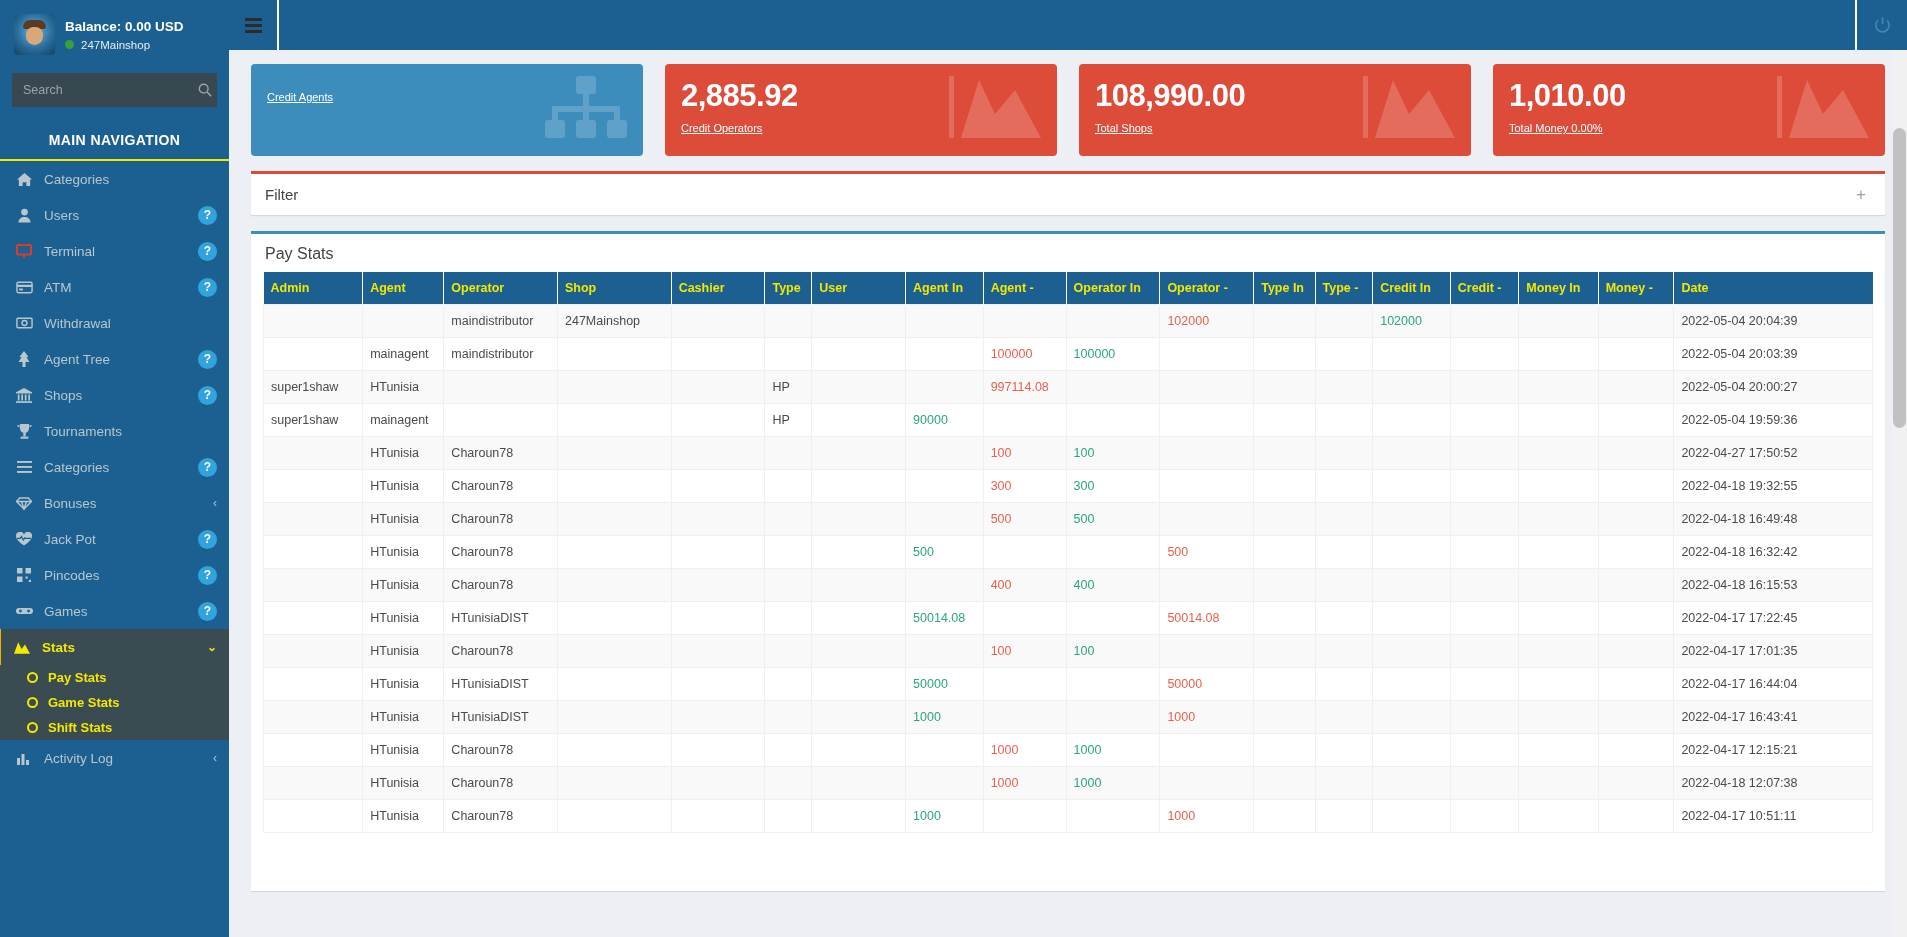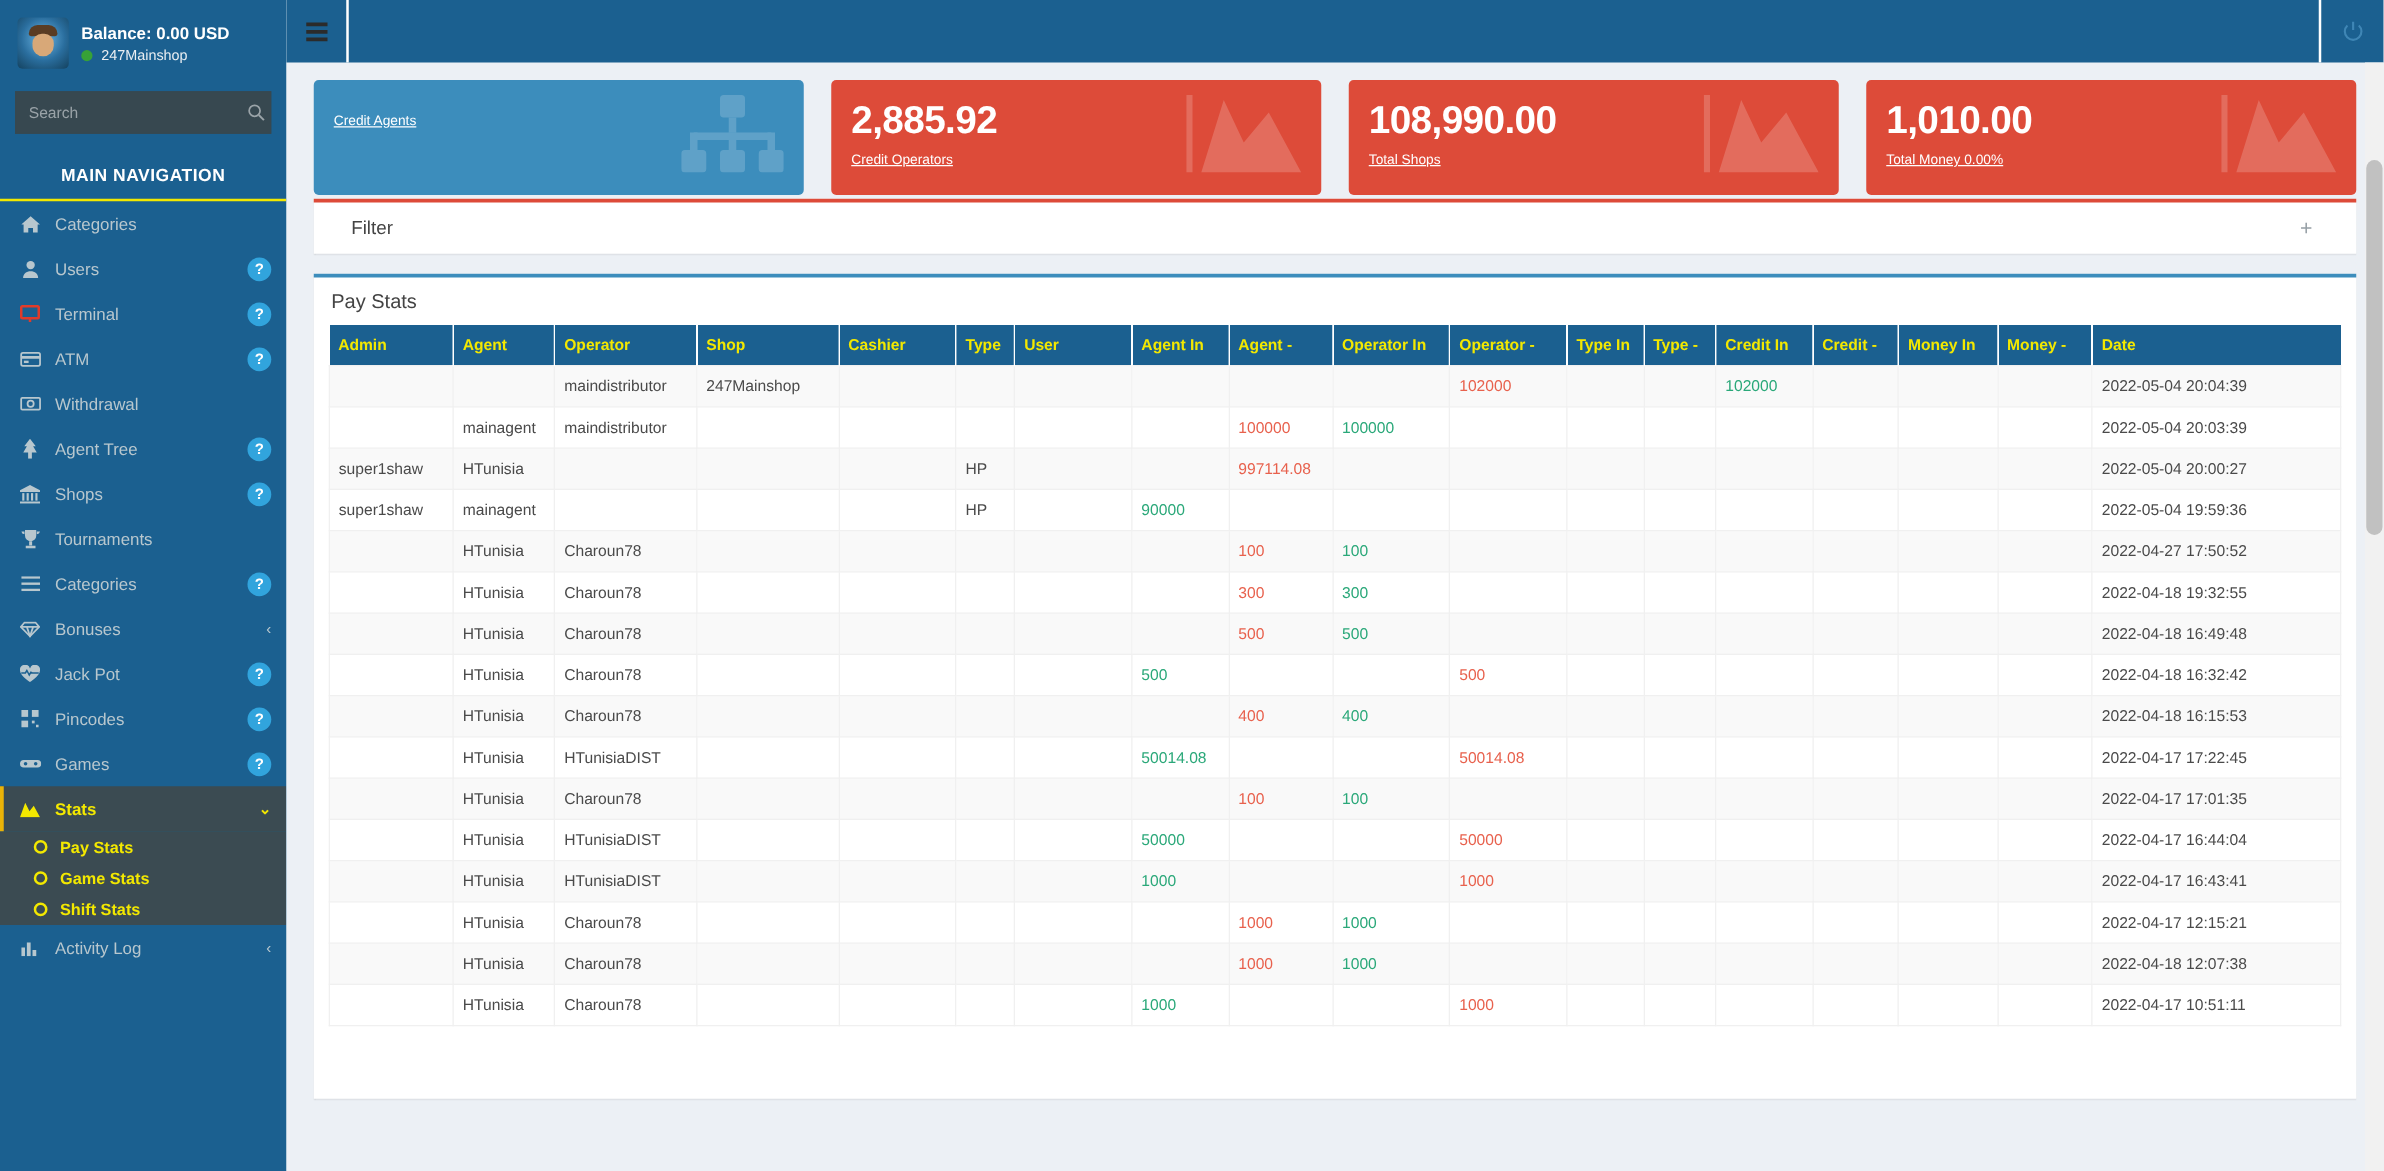--- a/index.html
+++ b/index.html
@@ -75,21 +75,21 @@
   .nav-item .ic { width: 20px; display: flex; justify-content: center; align-items: center; flex: 0 0 20px; }
   .nav-item .lbl { flex: 1; }
   .badge-q {
     width: 19px; height: 19px; border-radius: 50%;
     background: #31a4dd; color: #fff; font-size: 12px; font-weight: bold;
     display: flex; align-items: center; justify-content: center;
   }
   .chev { color: #b8c7ce; font-size: 12px; }
   .nav-item.active {
     background: #3b4b52; color: #f3e800; font-weight: bold;
-    border-left: 3px solid #eab308; padding-left: 11px;
+    border-left: 1px solid #eab308; padding-left: 11px;
   }
   .nav-item.active .ic svg { fill: #f3e800; }
   .treeview { background: #3b4b52; }
   .tree-item {
     height: 25px; display: flex; align-items: center; gap: 10px;
     padding-left: 27px; color: #f3e800; font-size: 13px; font-weight: bold; cursor: pointer;
   }
   .ring {
     width: 11px; height: 11px; border-radius: 50%;
     border: 2px solid #f3e800; flex: 0 0 11px;
@@ -119,22 +119,22 @@
     color: #ffffff; padding: 16px 16px 0 16px; overflow: hidden;
   }
   .infobox .num { font-size: 31px; font-weight: bold; line-height: 1; letter-spacing: -.5px; }
   .infobox .cap { font-size: 11px; margin-top: 11px; text-decoration: underline; }
   .infobox .art { position: absolute; right: 16px; top: 12px; opacity: .18; }
   .bg-blue { background: #3c8dbc; }
   .bg-red { background: #dd4b39; }
 
   
   .filterbox {
-    margin-top: 3px; background: #ffffff; border-top: 3px solid #dd4b39;
-    height: 44px; display: flex; align-items: center; padding: 0 30px;
+    margin-top: 15px; background: #ffffff; border-top: 3px solid #dd4b39;
+    height: 44px; display: flex; align-items: center; padding: 0 14px;
     box-shadow: 0 1px 1px rgba(0,0,0,.1);
   }
   .filter-title { font-size: 15px; color: #444; flex: 1; }
   .plus-btn {
     background: transparent; border: none; cursor: pointer;
     color: #97a0a6; font-size: 17px; line-height: 1; padding: 2px 5px;
   }
 
   
   .tablebox {

